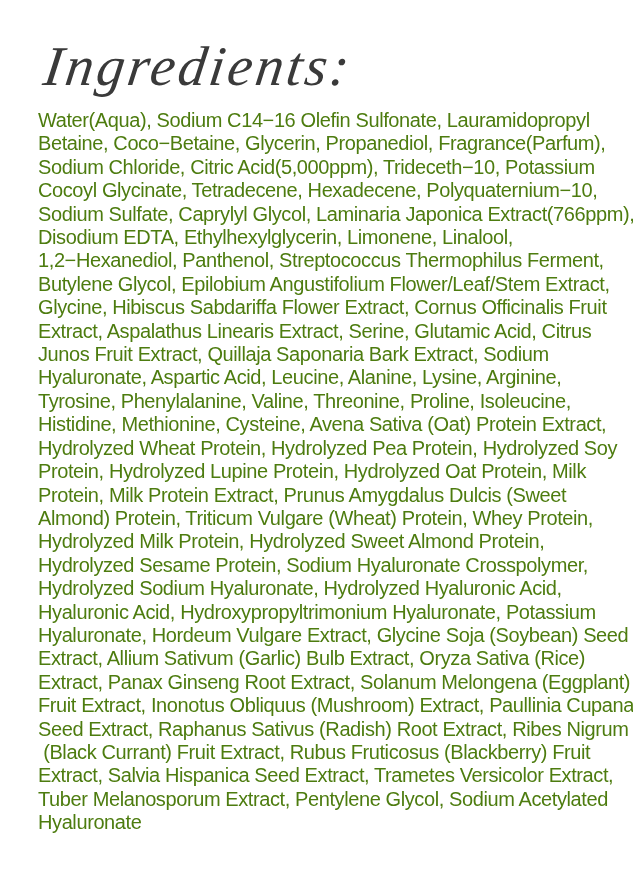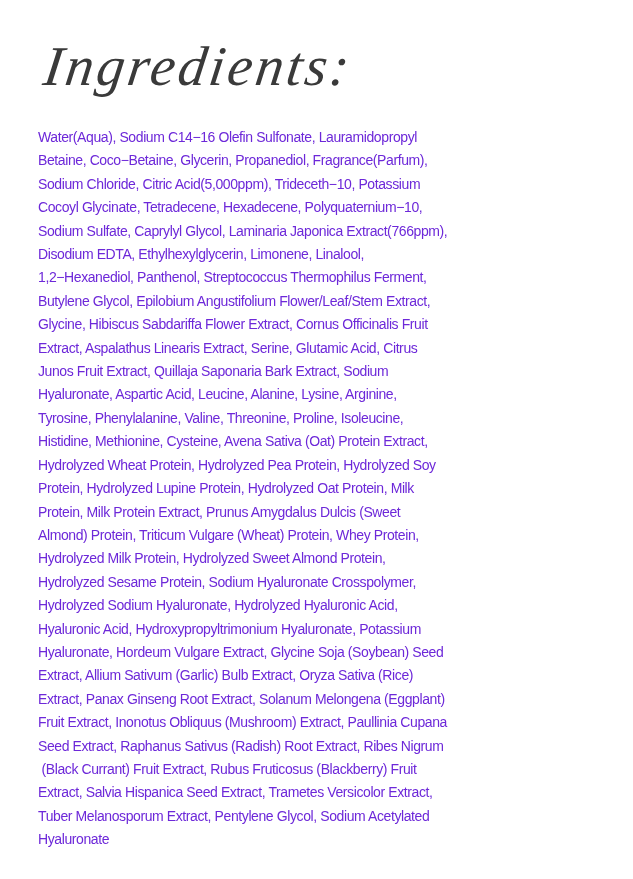--- a/index.html
+++ b/index.html
@@ -26,26 +26,26 @@
     font-size: 56px;
     letter-spacing: 3px;
     color: #3a3a3a;
     transform: skewX(-8deg);
     transform-origin: left bottom;
     white-space: nowrap;
   }
   .ingredients {
     position: absolute;
     left: 38px;
-    top: 126px;
+    top: 109px;
     width: 560px;
-    font-size: 14px;
+    font-size: 20px;
     line-height: 23.4px;
     letter-spacing: -0.4px;
-    color: #6d28d9;
+    color: #4d7c0f;
     white-space: pre;
   }
 </style>
 </head>
 <body>
 
 <div class="page">
   <h1 class="heading">Ingredients:</h1>
   <div class="ingredients">Water(Aqua), Sodium C14−16 Olefin Sulfonate, Lauramidopropyl
 Betaine, Coco−Betaine, Glycerin, Propanediol, Fragrance(Parfum),

